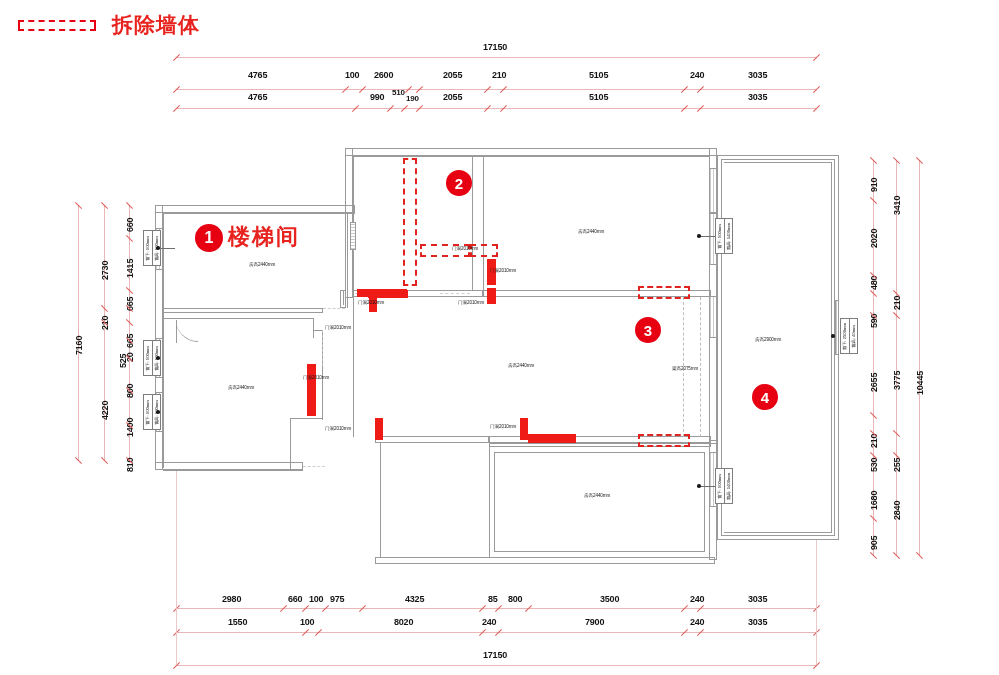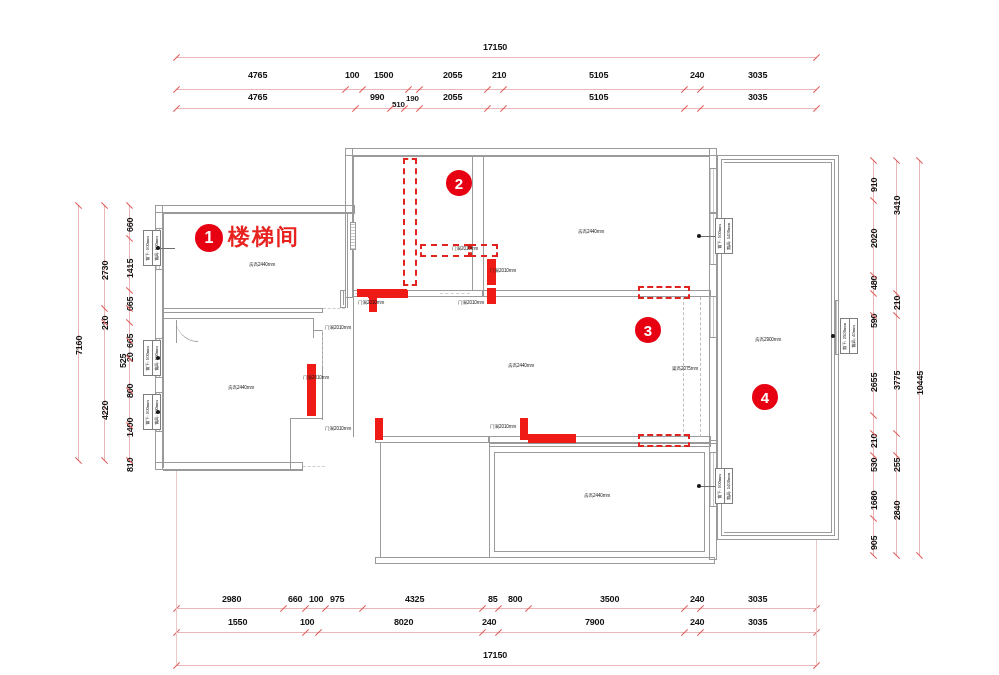--- a/index.html
+++ b/index.html
@@ -193,53 +193,57 @@
     border: 1px solid #9a9a9a;
     border-radius: 0;
   }
 </style>
 </head>
 <body>
 
 <div id="stage">
 
   <div class="legend">
+    <div class="legend-row">
+      <div class="legend-swatch-dashed"></div>
+      <div class="legend-label">拆除墙体</div>
+    </div>
   </div>
 
   <div>
 
     <div class="dimline dim-h" style="left:176px; top:57px; width:640px;"></div>
     <div class="dimtext" style="left:483px; top:42px;">17150</div>
     <div class="tick" style="left:176px; top:53px;"></div>
     <div class="tick" style="left:816px; top:53px;"></div>
 
     <div class="dimline dim-h" style="left:176px; top:89px; width:640px;"></div>
     <div class="dimtext" style="left:248px; top:70px;">4765</div>
     <div class="dimtext" style="left:345px; top:70px;">100</div>
-    <div class="dimtext" style="left:374px; top:70px;">1500</div>
+    <div class="dimtext" style="left:374px; top:70px;">2600</div>
     <div class="dimtext" style="left:443px; top:70px;">2055</div>
     <div class="dimtext" style="left:492px; top:70px;">210</div>
     <div class="dimtext" style="left:589px; top:70px;">5105</div>
     <div class="dimtext" style="left:690px; top:70px;">240</div>
     <div class="dimtext" style="left:748px; top:70px;">3035</div>
     <div class="tick" style="left:176px; top:85px;"></div>
     <div class="tick" style="left:345px; top:85px;"></div>
     <div class="tick" style="left:362px; top:85px;"></div>
     <div class="tick" style="left:408px; top:85px;"></div>
     <div class="tick" style="left:419px; top:85px;"></div>
     <div class="tick" style="left:487px; top:85px;"></div>
     <div class="tick" style="left:503px; top:85px;"></div>
     <div class="tick" style="left:684px; top:85px;"></div>
     <div class="tick" style="left:700px; top:85px;"></div>
     <div class="tick" style="left:816px; top:85px;"></div>
 
     <div class="dimline dim-h" style="left:176px; top:108px; width:640px;"></div>
     <div class="dimtext" style="left:248px; top:92px;">4765</div>
     <div class="dimtext" style="left:370px; top:92px;">990</div>
-    <div class="dimtext" style="left:392px; top:100px; font-size:8px;">510</div>
+    <div class="dimtext" style="left:392px; top:88px; font-size:8px;">510</div>
     <div class="dimtext" style="left:406px; top:94px; font-size:8px;">190</div>
     <div class="dimtext" style="left:443px; top:92px;">2055</div>
     <div class="dimtext" style="left:589px; top:92px;">5105</div>
     <div class="dimtext" style="left:748px; top:92px;">3035</div>
     <div class="tick" style="left:176px; top:104px;"></div>
     <div class="tick" style="left:355px; top:104px;"></div>
     <div class="tick" style="left:390px; top:104px;"></div>
     <div class="tick" style="left:404px; top:104px;"></div>
     <div class="tick" style="left:419px; top:104px;"></div>
     <div class="tick" style="left:487px; top:104px;"></div>

